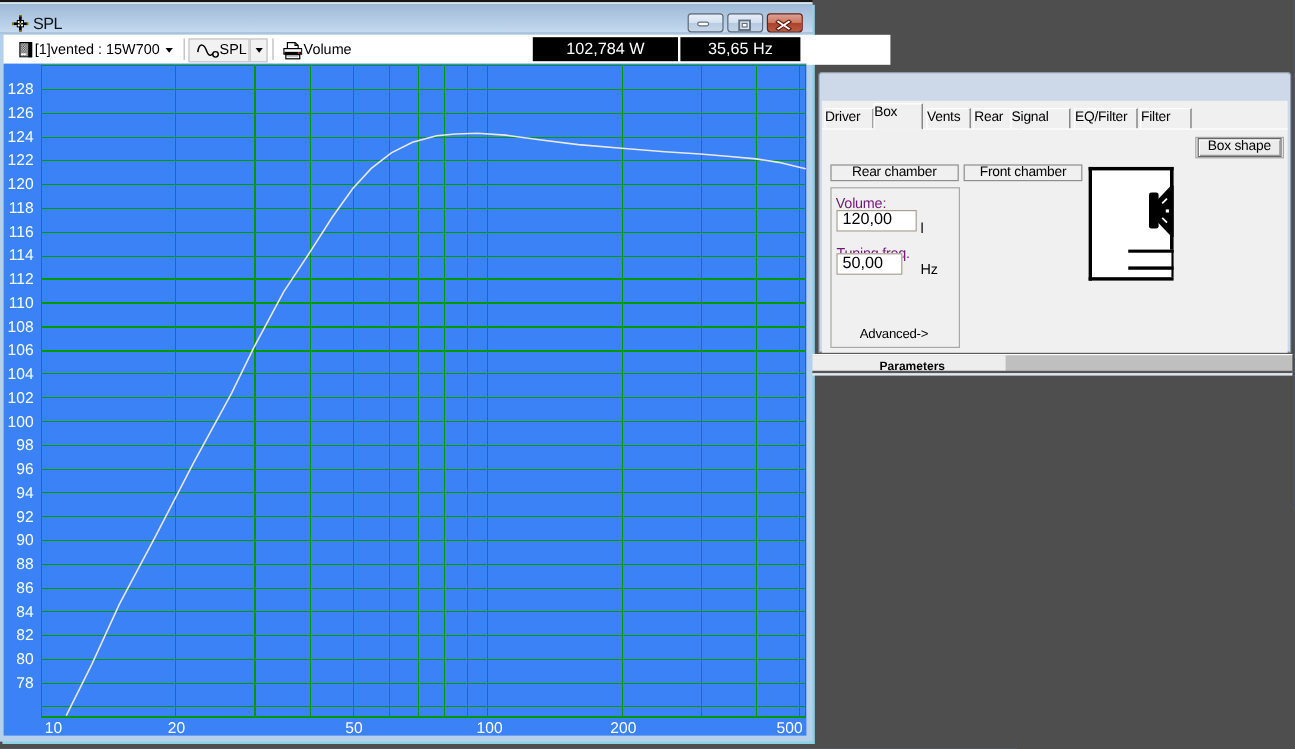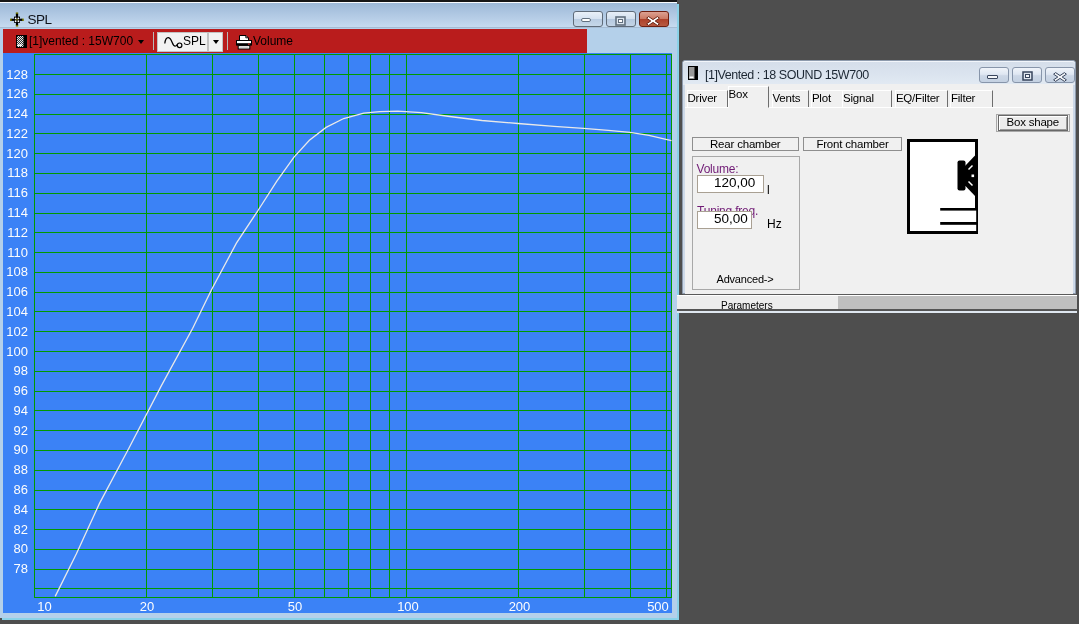--- a/index.html
+++ b/index.html
@@ -4,48 +4,48 @@
 html,body{width:1079px;height:624px;overflow:hidden}
 body{background:#4e4e4e;font-family:"Liberation Sans",sans-serif;position:relative}
 .abs{position:absolute}
 
 #spl{left:0;top:2px;width:677px;height:615.5px;background:#b4d0ea;box-shadow:2px 2px 0 #8ad2e8}
 #spl-title{left:0;top:0;width:677px;height:26px;background:linear-gradient(180deg,#9db9d7 0%,#abc4e0 35%,#bcd2ea 78%,#c6dbf0 100%);border-top:1px solid #f8fbfe;border-bottom:1px solid #a6bcd4}
 #spl-title .txt{position:absolute;left:27.5px;top:8.5px;font-size:13.5px;letter-spacing:-0.5px;color:#10131a}
 .capbtn{position:absolute;top:8px;height:16px;width:30px;border-radius:3px}
 .glyphbar{position:absolute;background:#fff;border:1px solid #62707f;border-radius:2px}
 
-#spl-tb{left:3px;top:27px;width:584px;height:25px;background:#b91c1c}
+#spl-tb{left:3px;top:27px;width:739px;height:25px;background:#ffffff}
 .tbtxt{position:absolute;font-size:12px;color:#000;top:5px}
 .tbsep{position:absolute;top:3px;height:18px;width:1px;background:#b8b8b8}
 .combo{position:absolute;border:1px solid #c2c2c2;background:#f2f2f2}
 .arrow{position:absolute;width:0;height:0;border-left:3.5px solid transparent;border-right:3.5px solid transparent;border-top:4px solid #000}
 
 #readout{position:absolute;left:440px;top:0.5px;width:226px;height:22px;background:#fff;padding:1px}
 .blackbox{position:absolute;top:1px;height:20px;background:#000;color:#fff;font-size:13.5px;text-align:center;line-height:20px}
 
 #plot{left:3px;top:51px;width:669px;height:560px;background:#3b82f6}
 
 #dlg{left:682px;top:60px;width:394px;height:234px;background:#cdd9e8;border:1px solid #8e9bad;border-radius:3px 3px 0 0}
 #dlg-title{left:0;top:0;width:392px;height:24px;background:linear-gradient(180deg,#d5deea 0%,#dbe4ef 55%,#e2eaf3 100%);border-top:1px solid #f2f6fb;border-radius:3px 3px 0 0}
 #dlg-title .txt{position:absolute;left:22px;top:6px;font-size:12.5px;letter-spacing:-0.45px;color:#1c2733}
 .dcapbtn{position:absolute;top:5px;height:16px;width:30px;border-radius:3px;border:1px solid #8795aa;background:linear-gradient(180deg,#f0f4fa 0%,#dfe7f2 45%,#ccd7e6 55%,#c4d1e2 100%)}
 
 .tab{position:absolute;top:28.5px;height:17px;background:#f0f0f0;border-left:1px solid #fff;border-top:1px solid #fff;border-right:1px solid #6e6e6e;font-size:11.5px;letter-spacing:-0.2px;color:#000;text-align:left;line-height:15.5px}
 #tabbox{top:24.5px;height:22px;z-index:3;border-bottom:1px solid #f0f0f0}
 .pane{position:absolute;left:2px;top:45.5px;width:388px;height:186px;border-top:1px solid #fff}
 
-.edit{position:absolute;background:#fff;border:1px solid #a9a093;font-size:13.5px;color:#000;padding-left:16px}
+.edit{position:absolute;background:#fff;border:1px solid #a9a093;font-size:13.5px;color:#000;padding-left:4px}
 .btn{position:absolute;background:#f0f0f0;border:1px solid #8e8e8e;font-size:11.5px;letter-spacing:-0.2px;color:#000;text-align:center}
 .bluelbl{position:absolute;color:#701a75;font-size:12px;letter-spacing:-0.2px}
 .blklbl{position:absolute;color:#000;font-size:12px}
 
 #pbar{left:677px;top:295px;width:400px;height:17px;background:#bfbfbf;border-top:1.5px solid #fff}
 #pbar .lft{position:absolute;left:0;top:0;width:161px;height:12.5px;background:#ededed}
-#pbar .cap{position:absolute;left:44px;top:3.5px;font-size:10px;font-weight:normal;color:#000}
+#pbar .cap{position:absolute;left:56px;top:3.5px;font-size:10px;font-weight:bold;color:#000}
 </style></head>
 <body>
 
 <div class="abs" style="left:0;top:0;width:677px;height:2px;background:#161616"></div>
 
 <div id="spl" class="abs">
  <div id="spl-title" class="abs">
   <svg class="abs" style="left:10px;top:9px" width="14" height="15" viewBox="0 0 14 15">
    <rect x="0" y="6.6" width="2" height="2.4" fill="#7a7a00"></rect>
    <rect x="11.6" y="6.6" width="2.2" height="2.4" fill="#7a7a00"></rect>
@@ -103,20 +103,24 @@
   <svg class="abs" style="left:233px;top:6px" width="16" height="15" viewBox="0 0 16 15">
    <path d="M3.5 5.5 V0.5 h6.5 l2.5 2.5 v2.5" fill="#fff" stroke="#000" stroke-width="1"></path>
    <path d="M9.8 0.7 v2.1 h2.5" fill="none" stroke="#000" stroke-width="0.9"></path>
    <rect x="0.5" y="5.5" width="15" height="4.6" fill="#fff" stroke="#000" stroke-width="1"></rect>
    <rect x="1" y="8.2" width="14" height="1.9" fill="#000"></rect>
    <rect x="12.2" y="8.4" width="1.4" height="1.4" fill="#e03030"></rect>
    <rect x="2.2" y="10.6" width="11.6" height="3.4" fill="#fff" stroke="#000" stroke-width="1"></rect>
    <rect x="3.5" y="11.8" width="9" height="0.9" fill="#bbb"></rect>
   </svg>
   <div class="tbtxt" style="left:250px">Volume</div>
+  <div id="readout">
+   <div class="blackbox" style="left:1px;width:121px">102,784 W</div>
+   <div class="blackbox" style="left:124px;width:100px">35,65 Hz</div>
+  </div>
  </div>
  <div id="plot" class="abs">
   <svg width="669" height="560" viewBox="3 53 669 560">
    <g stroke="#009a00" stroke-width="1" shape-rendering="crispEdges">
           <line x1="34.5" y1="54" x2="34.5" y2="597.5"></line>
           <line x1="146.5" y1="54" x2="146.5" y2="597.5"></line>
           <line x1="212.5" y1="54" x2="212.5" y2="597.5"></line>
           <line x1="258.5" y1="54" x2="258.5" y2="597.5"></line>
           <line x1="294.5" y1="54" x2="294.5" y2="597.5"></line>
           <line x1="324.5" y1="54" x2="324.5" y2="597.5"></line>
@@ -192,45 +196,26 @@
           <text x="408" y="611" text-anchor="middle">100</text>
           <text x="519.5" y="611" text-anchor="middle">200</text>
           <text x="658" y="611" text-anchor="middle">500</text>
         </g>
    <polyline id="curve" fill="none" stroke="#e9e9e9" stroke-width="1.3" points="55.2,596.4 76.4,553.8 99.5,503.4 129.0,448.0 161.4,385.6 192.7,328.3 211.5,289.7 236.4,243.2 258.0,210.5 277.0,180.8 294.0,157.1 309.4,140.3 326.1,127.4 343.7,118.5 363.8,113.1 379.7,111.6 397.7,111.1 421.4,112.6 449.6,116.5 481.9,120.5 518.0,123.5 554.0,126.4 583.5,128.4 608.4,130.4 630.0,132.4 649.0,135.3 666.0,139.3 671.5,140.6"></polyline>
   </svg>
  </div>
 </div>
 
 <div id="dlg" class="abs">
- <div id="dlg-title" class="abs">
-  <svg class="abs" style="left:5px;top:4px" width="10" height="14" viewBox="0 0 10 14">
-   <rect x="0.5" y="0.5" width="9" height="13" fill="#999" stroke="#000" stroke-width="1"></rect>
-   <rect x="6.5" y="0" width="3.5" height="14" fill="#000"></rect>
-   <rect x="1.5" y="10.5" width="4" height="1.5" fill="#fff"></rect>
-  </svg>
-  <div class="txt">[1]Vented : 18 SOUND 15W700</div>
-  <div class="dcapbtn" style="left:296px"></div>
-  <div class="abs" style="left:304px;top:13px;width:11px;height:4px;background:#f4f6f9;border:1px solid #39465e;border-radius:1px"></div>
-  <div class="dcapbtn" style="left:328.5px"></div>
-  <svg class="abs" style="left:336.5px;top:9px" width="15" height="10" viewBox="0 0 15 10">
-   <rect x="3" y="1" width="9" height="8" fill="#dfe6ef" stroke="#39465e" stroke-width="1.5"></rect>
-   <rect x="5.5" y="3.5" width="4" height="3" fill="#f4f6f9" stroke="#39465e" stroke-width="1"></rect>
-  </svg>
-  <div class="dcapbtn" style="left:362px"></div>
-  <svg class="abs" style="left:370px;top:9.5px" width="14" height="10" viewBox="0 0 14 10">
-   <path d="M2.6 0.6 L7 3.6 L11.4 0.6 L13.4 2.2 L9.2 5 L13.4 7.8 L11.4 9.4 L7 6.4 L2.6 9.4 L0.6 7.8 L4.8 5 L0.6 2.2 Z" fill="#f4f6f9" stroke="#39465e" stroke-width="1"></path>
-  </svg>
- </div>
 
  <div class="abs" style="left:2px;top:23px;width:388px;height:211px;background:#f0f0f0"></div>
  <div class="tab" id="tabbox" style="left:44.5px;width:41.5px">Box</div>
  <div class="tab" style="left:3.5px;width:41px">Driver</div>
  <div class="tab" style="left:88.5px;width:37.3px">Vents</div>
- <div class="tab" style="left:127.9px;width:40.5px">Plot</div>
+ <div class="tab" style="left:127.9px;width:40.5px">Rear</div>
  <div class="tab" style="left:159px;width:50px">Signal</div>
  <div class="tab" style="left:211.9px;width:53.5px">EQ/Filter</div>
  <div class="tab" style="left:266.9px;width:43.2px">Filter</div>
  <div class="pane"></div>
 
  <div class="abs" style="left:313px;top:52.5px;width:73.5px;height:18.5px;border:1px solid #a8a8a8"></div>
  <div class="btn" style="left:314.5px;top:54px;width:70.5px;height:15.5px;border:1.5px solid #686868;box-shadow:inset 1px 1px 0 #fff,inset -1px -1px 0 #9a9a9a;background:#ececec;line-height:12px">Box shape</div>
  <div class="btn" style="left:9px;top:75.5px;width:106.5px;height:14px;line-height:12px">Rear chamber</div>
  <div class="btn" style="left:120px;top:75.5px;width:99px;height:14px;line-height:12px">Front chamber</div>
  <div class="abs" style="left:9px;top:94.5px;width:108px;height:134px;border:1px solid #a8a8a8"></div>

